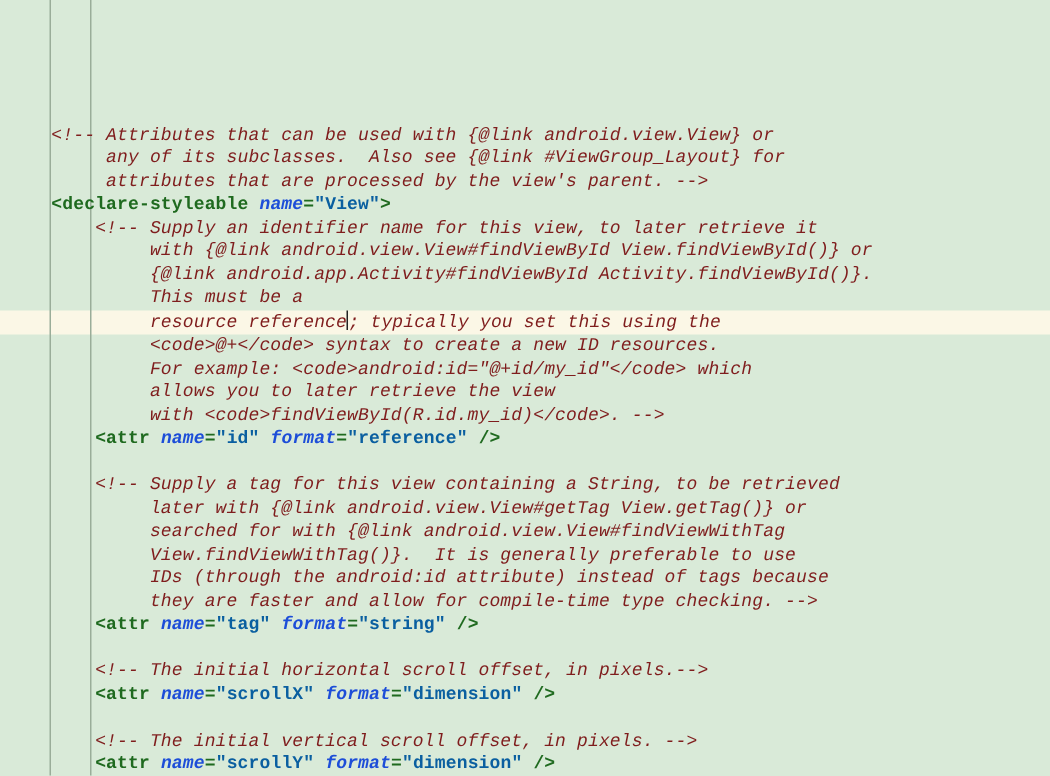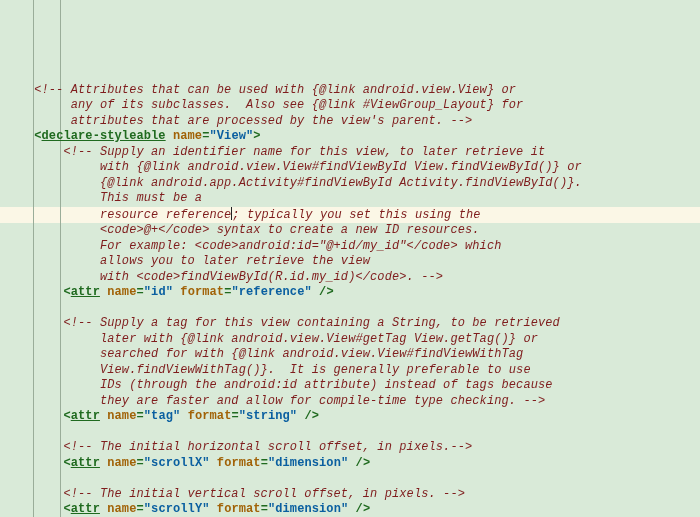--- a/index.html
+++ b/index.html
@@ -17,22 +17,22 @@
     position: relative;
     padding: 5px 0 5px 5px;
     white-space: pre;
     letter-spacing: 0.1px;
   }
   .line {
     white-space: pre;
   }
   .c-comment { color: #7f1d1d; font-style: italic; }
   .c-punct   { color: #1f6a1f; font-weight: bold; }
-  .c-tag     { color: #1f6a1f; font-weight: bold; text-decoration: underline; }
-  .c-attr    { color: #a16207; font-weight: bold; }
+  .c-tag     { color: #1f6a1f; font-weight: bold; }
+  .c-attr    { color: #1d4ed8; font-weight: bold; font-style: italic; }
   .c-eq      { color: #1f6a1f; font-weight: bold; }
   .c-string  { color: #0a5fa0; font-weight: bold; }
   .hl-band {
     position: absolute;
     left: 0; right: 0;
     height: 16px;
     background: #fbf7e6;
     z-index: 0;
   }
   .vert-guide {

